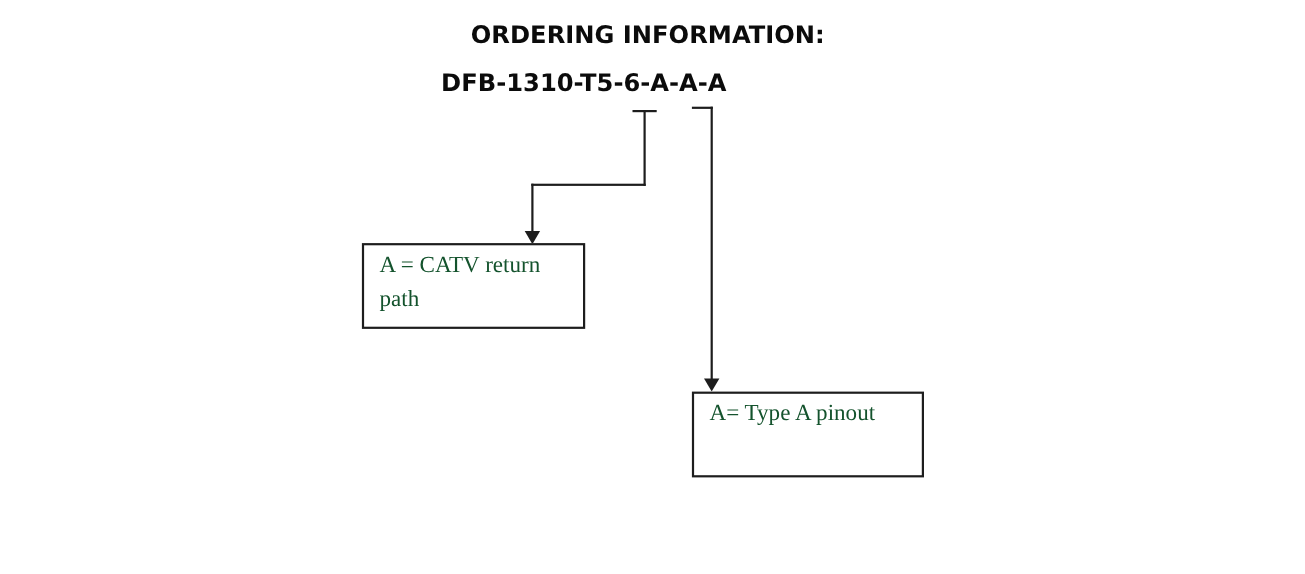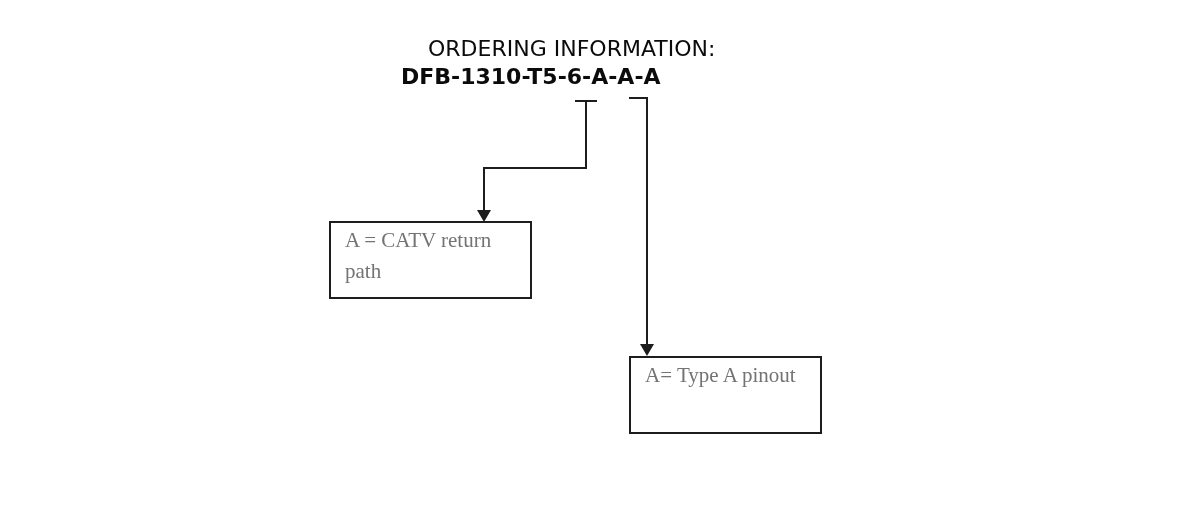--- a/index.html
+++ b/index.html
@@ -12,23 +12,23 @@
     width: 1186px;
     height: 522px;
     background: #ffffff;
     overflow: hidden;
     font-family: "DejaVu Sans", sans-serif;
     color: #000000;
   }
   .title {
     position: absolute;
     left: 428px;
-    top: 36px;
+    top: 20px;
     font-family: "DejaVu Sans", sans-serif;
-    font-weight: normal;
+    font-weight: bold;
     font-size: 22px;
     line-height: 26px;
     color: #0b0b0b;
     white-space: nowrap;
   }
   .part-number {
     position: absolute;
     left: 401px;
     top: 64px;
     font-family: "DejaVu Sans", sans-serif;
@@ -51,35 +51,35 @@
     border-top: 12px solid #1d1d1d;
   }
   .callout-box {
     position: absolute;
     border: 2px solid #1d1d1d;
     background: #ffffff;
     box-sizing: border-box;
     font-family: "Liberation Serif", "DejaVu Serif", serif;
     font-size: 21px;
     line-height: 31px;
-    color: #737373;
+    color: #14532d;
   }
   .callout-box .label {
     padding: 2px 10px 0 14px;
   }
   .box-1 {
     left: 329px;
     top: 221px;
     width: 203px;
     height: 78px;
   }
   .box-2 {
     left: 629px;
     top: 356px;
-    width: 193px;
+    width: 211px;
     height: 78px;
   }
   
   .c1-tick { left: 575px; top: 100px; width: 22px; height: 2px; }
   .c1-v1   { left: 585px; top: 100px; width: 2px;  height: 69px; }
   .c1-h    { left: 483px; top: 167px; width: 104px; height: 2px; }
   .c1-v2   { left: 483px; top: 167px; width: 2px;  height: 45px; }
   .c1-arrow { left: 477px; top: 210px; }
   
   .c2-h    { left: 629px; top: 97px; width: 19px; height: 2px; }

